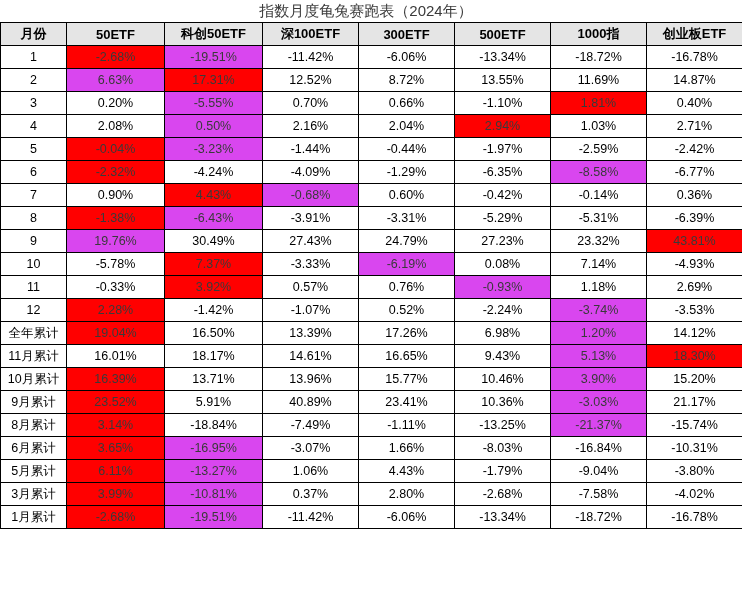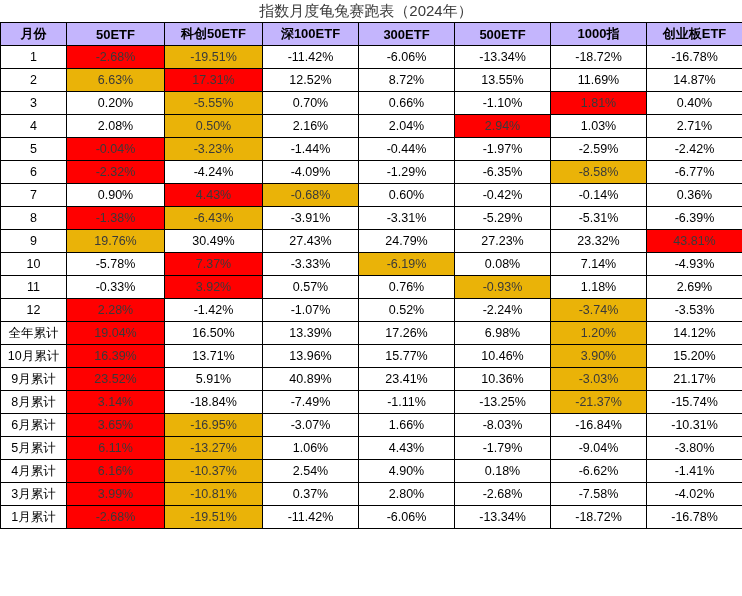--- a/index.html
+++ b/index.html
@@ -41,31 +41,31 @@
     height: 22px;
     text-align: center;
     vertical-align: middle;
     padding: 0;
     overflow: hidden;
     white-space: nowrap;
   }
   table.grid th {
     font-weight: bold;
     font-size: 13px;
-    background: #c4b5fd;
+    background: #e5e5e5;
   }
   td.label {
     font-weight: normal;
   }
   .cell-red {
     background: #ff0000;
     color: #3a3a3a;
   }
   .cell-green {
-    background: #eab308;
+    background: #d946ef;
     color: #3a3a3a;
   }
   .cell-plain {
     background: #ffffff;
     color: #000000;
   }
   col.c0 { width: 66px; }
   col.c1 { width: 98px; }
   col.c2 { width: 98px; }
   col.c3 { width: 96px; }
@@ -227,20 +227,30 @@
           <td class="label cell-plain">全年累计</td>
           <td class="cell-red">19.04%</td>
           <td class="cell-plain">16.50%</td>
           <td class="cell-plain">13.39%</td>
           <td class="cell-plain">17.26%</td>
           <td class="cell-plain">6.98%</td>
           <td class="cell-green">1.20%</td>
           <td class="cell-plain">14.12%</td>
         </tr>
         <tr>
+          <td class="label cell-plain">11月累计</td>
+          <td class="cell-plain">16.01%</td>
+          <td class="cell-plain">18.17%</td>
+          <td class="cell-plain">14.61%</td>
+          <td class="cell-plain">16.65%</td>
+          <td class="cell-plain">9.43%</td>
+          <td class="cell-green">5.13%</td>
+          <td class="cell-red">18.30%</td>
+        </tr>
+        <tr>
           <td class="label cell-plain">10月累计</td>
           <td class="cell-red">16.39%</td>
           <td class="cell-plain">13.71%</td>
           <td class="cell-plain">13.96%</td>
           <td class="cell-plain">15.77%</td>
           <td class="cell-plain">10.46%</td>
           <td class="cell-green">3.90%</td>
           <td class="cell-plain">15.20%</td>
         </tr>
         <tr>
@@ -277,30 +287,20 @@
           <td class="label cell-plain">5月累计</td>
           <td class="cell-red">6.11%</td>
           <td class="cell-green">-13.27%</td>
           <td class="cell-plain">1.06%</td>
           <td class="cell-plain">4.43%</td>
           <td class="cell-plain">-1.79%</td>
           <td class="cell-plain">-9.04%</td>
           <td class="cell-plain">-3.80%</td>
         </tr>
         <tr>
-          <td class="label cell-plain">4月累计</td>
-          <td class="cell-red">6.16%</td>
-          <td class="cell-green">-10.37%</td>
-          <td class="cell-plain">2.54%</td>
-          <td class="cell-plain">4.90%</td>
-          <td class="cell-plain">0.18%</td>
-          <td class="cell-plain">-6.62%</td>
-          <td class="cell-plain">-1.41%</td>
-        </tr>
-        <tr>
           <td class="label cell-plain">3月累计</td>
           <td class="cell-red">3.99%</td>
           <td class="cell-green">-10.81%</td>
           <td class="cell-plain">0.37%</td>
           <td class="cell-plain">2.80%</td>
           <td class="cell-plain">-2.68%</td>
           <td class="cell-plain">-7.58%</td>
           <td class="cell-plain">-4.02%</td>
         </tr>
         <tr>

